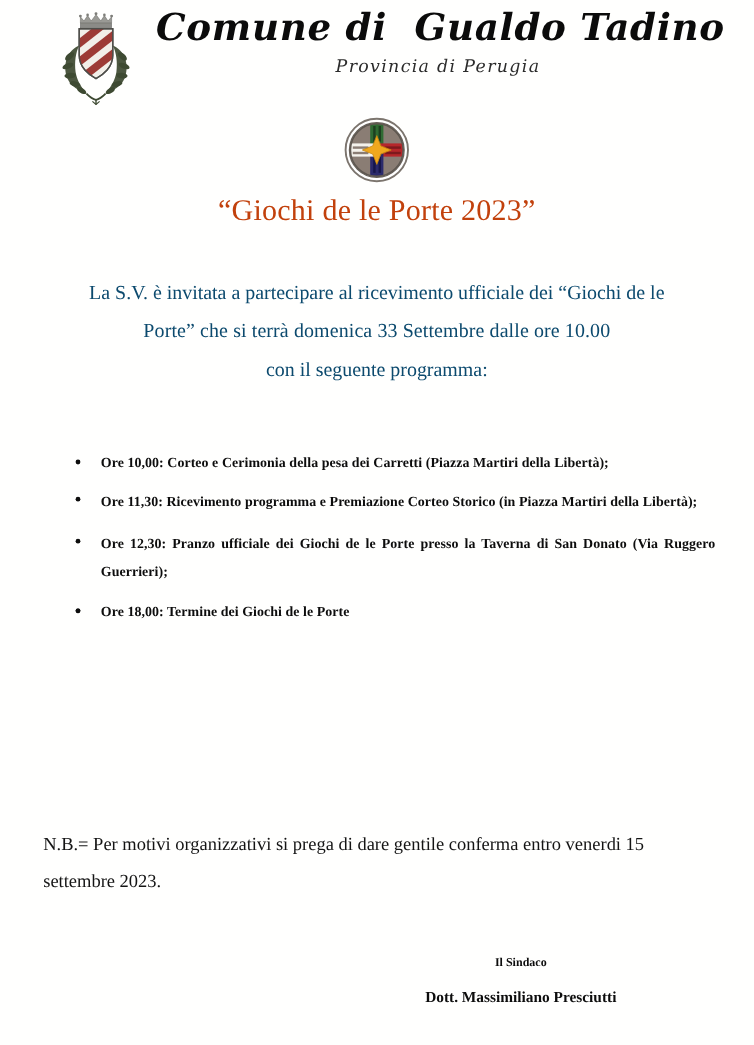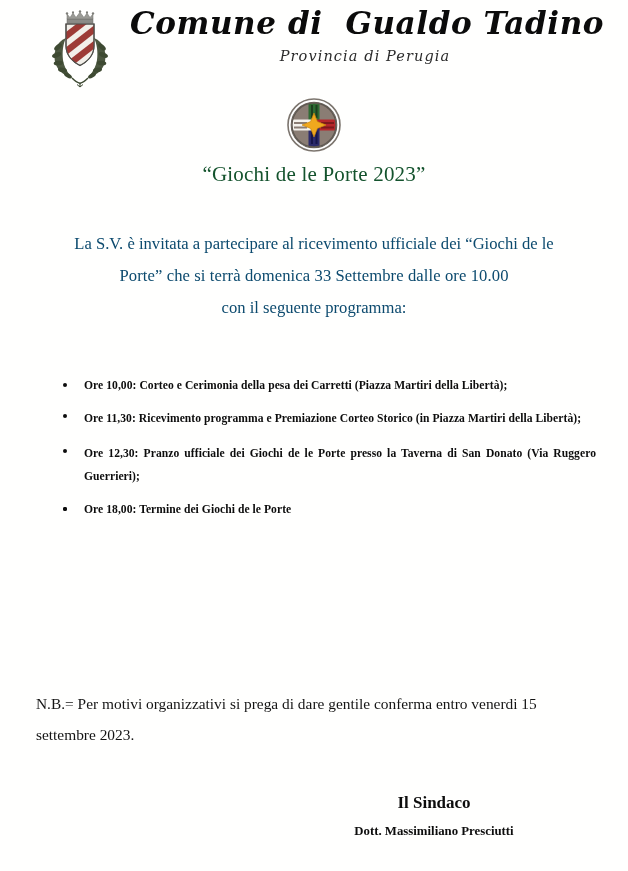--- a/index.html
+++ b/index.html
@@ -82,23 +82,23 @@
     display: block;
   }
 
   
   .doc-title {
     position: absolute;
     left: 0;
     right: 0;
     top: 162px;
     text-align: center;
-    font-size: 21px;
+    font-size: 25px;
     font-weight: 400;
-    color: #14532d;
+    color: #c2410c;
     letter-spacing: 0.2px;
   }
 
   
   .intro {
     position: absolute;
     left: 40px;
     top: 228px;
     width: 548px;
     text-align: center;
@@ -159,21 +159,21 @@
   .signature {
     position: absolute;
     right: 34px;
     top: 794px;
     width: 320px;
     text-align: center;
     font-weight: 700;
     color: #0d0d0d;
   }
   .sig-role {
-    font-size: 17px;
+    font-size: 10px;
     line-height: 18px;
   }
   .sig-name {
     font-size: 12.8px;
     line-height: 18px;
     margin-top: 10px;
   }
 </style>
 </head>
 <body>

